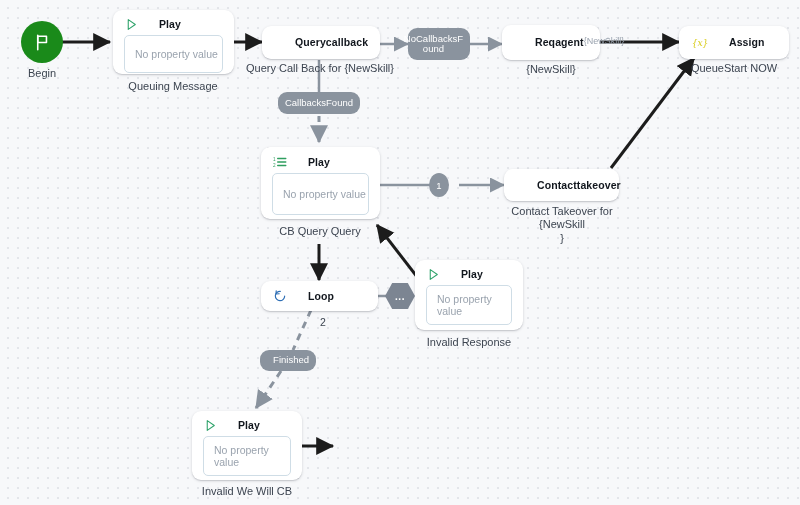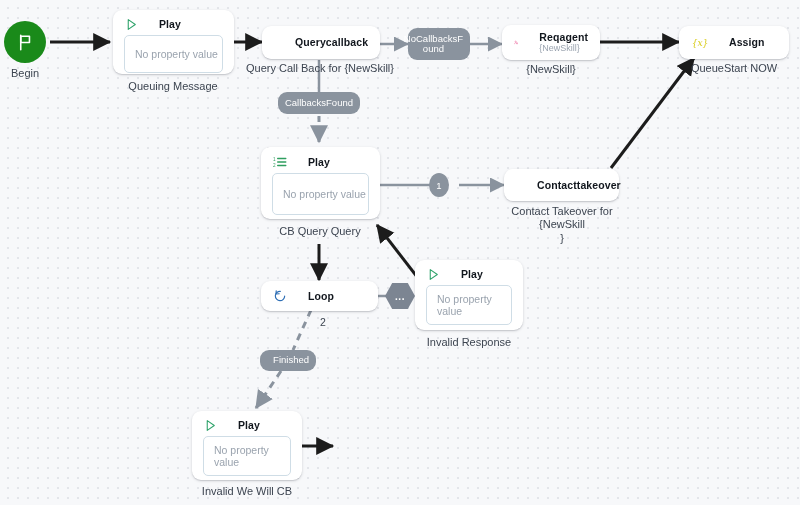--- a/index.html
+++ b/index.html
@@ -59,21 +59,21 @@
     line-height: 1.15;
     white-space: nowrap;
   }
   .node-sub {
     font-size: 9px;
     font-weight: normal;
     color: #9aa3af;
     line-height: 1.15;
     white-space: nowrap;
   }
-  .titleblock { display: flex; flex-direction: column; justify-content: center; }
+  .titleblock { display: flex; flex-direction: row; justify-content: center; }
 
   .prop-box {
     margin: 0 11px 24px 11px;
     height: 38px;
     border: 1px solid #cfdde6;
     border-radius: 5px;
     background: #fff;
     display: flex;
     align-items: center;
     padding-left: 10px;
@@ -200,21 +200,21 @@
 
     <line x1="435" y1="300" x2="377" y2="225" stroke="#1c1c1c" stroke-width="3" marker-end="url(#ah-dark)"></line>
 
     <line x1="311" y1="310" x2="293" y2="350" stroke="#8a939e" stroke-width="3" stroke-dasharray="7,6"></line>
 
     <line x1="281" y1="371" x2="256" y2="408" stroke="#8a939e" stroke-width="3" stroke-dasharray="7,6" marker-end="url(#ah-gray)"></line>
 
     <line x1="302" y1="446" x2="333" y2="446" stroke="#1c1c1c" stroke-width="3" marker-end="url(#ah-dark)"></line>
   </svg>
 
-  <div class="node" style="left:4px; top:21px;">
+  <div class="node" style="left:21px; top:21px;">
     <div class="begin-circle">
       <svg class="ico" width="19" height="19" viewBox="0 0 24 24">
         <path d="M6 3 L6 21" stroke="#ffffff" stroke-width="2" stroke-linecap="round" fill="none"></path>
         <path d="M6 4 L17 4 L17 12 L6 12 Z" stroke="#ffffff" stroke-width="2" stroke-linejoin="round" fill="none"></path>
       </svg>
     </div>
     <div class="caption" style="top:46px;">Begin</div>
   </div>
 
   <div class="node" style="left:113px; top:10px;">

